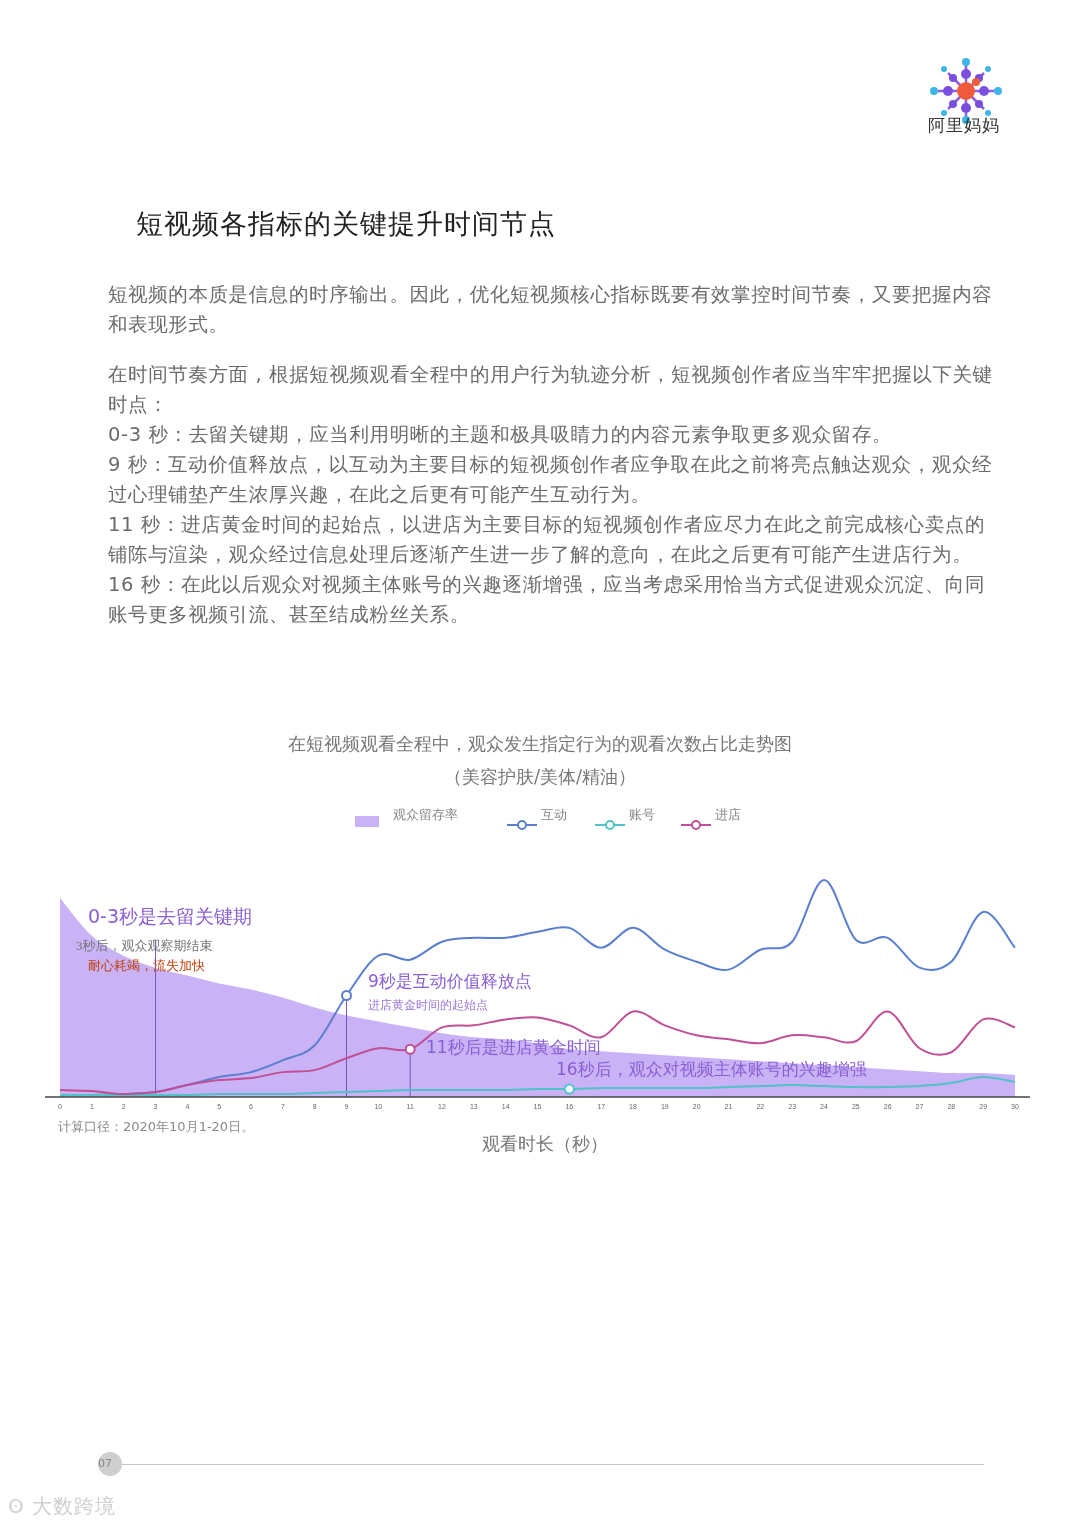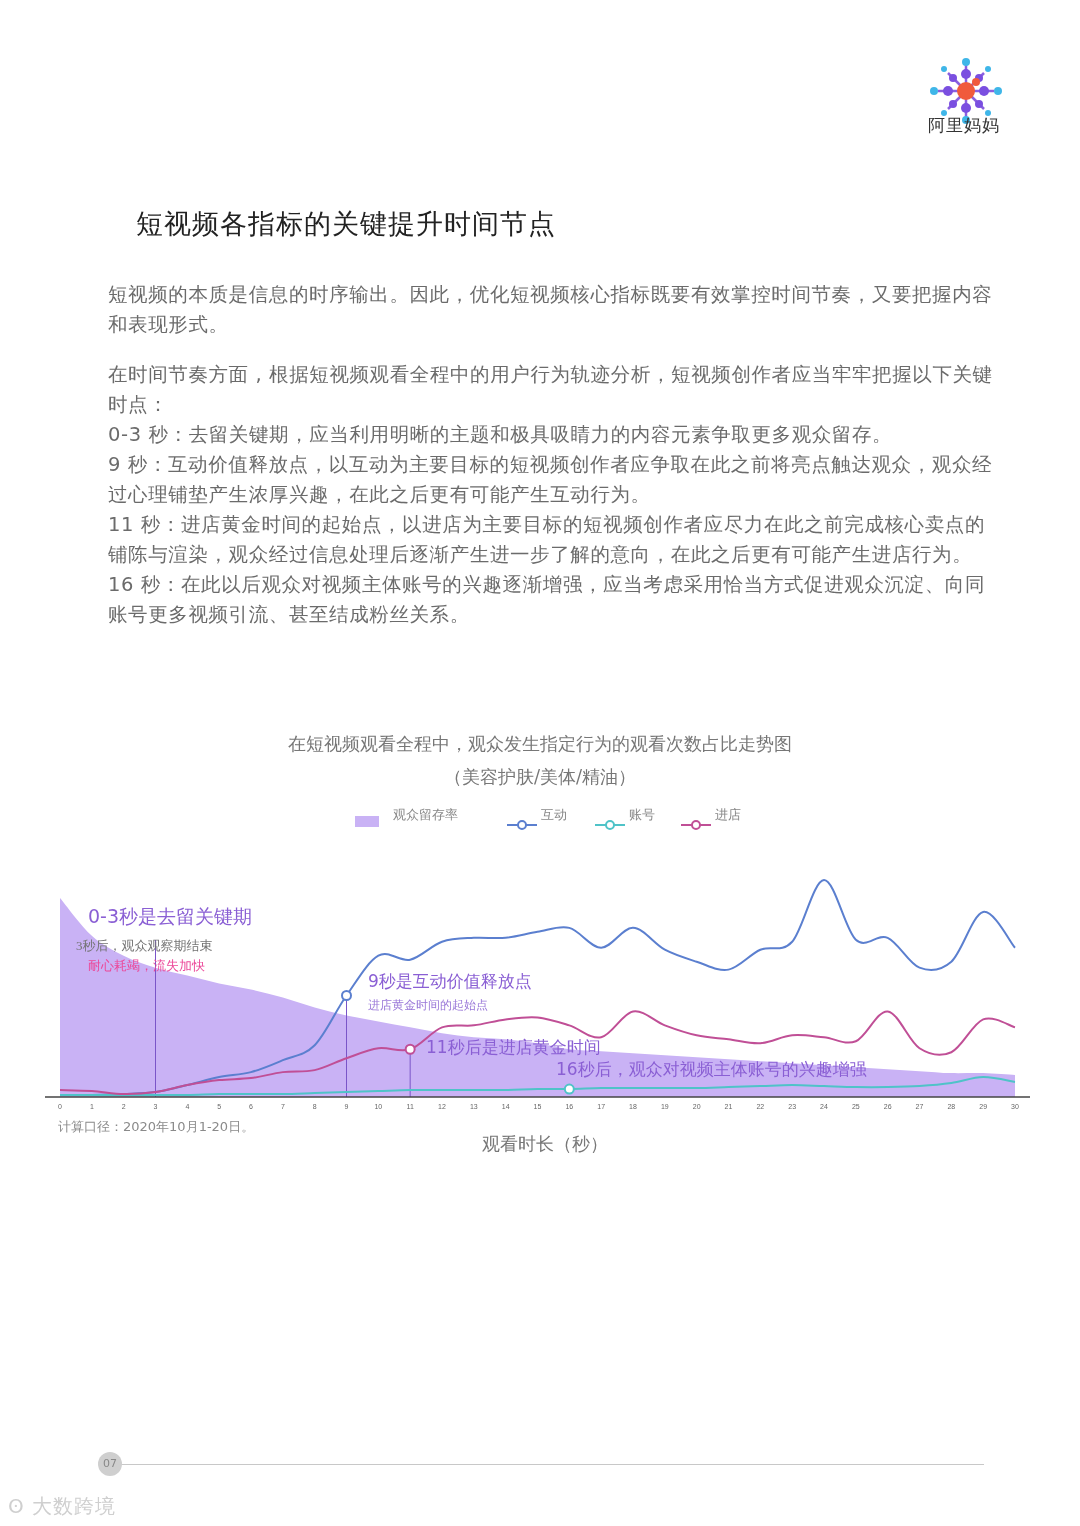--- a/index.html
+++ b/index.html
@@ -16,21 +16,21 @@
                  font-family:"DejaVu Serif", "Liberation Serif", serif; font-size:18px; color:#777; }
   .chart-subtitle { position:absolute; left:0; width:1080px; text-align:center; top:765px;
                     font-family:"DejaVu Serif", "Liberation Serif", serif; font-size:18px; color:#777; }
   .legend { position:absolute; top:806px; left:355px; height:28px; font-family:"DejaVu Serif","Liberation Serif",serif; }
   .legend-item { position:absolute; top:0; font-size:13px; color:#888; white-space:nowrap; }
   .chart-svg { position:absolute; left:0; top:850px; }
   .footnote { position:absolute; left:58px; top:1118px; font-size:13px; color:#8a8a8a; }
   .xlabel { position:absolute; left:482px; top:1132px; font-size:18px; color:#777;
             font-family:"DejaVu Serif","Liberation Serif",serif; }
   .page-num { position:absolute; left:98px; top:1452px; width:24px; height:24px; border-radius:50%;
-              background:#cfcfcf; color:#888; font-size:11px; text-align:center; line-height:24px; }
+              background:#cfcfcf; color:#888; font-size:11px; text-align:left; line-height:24px; }
   .page-line { position:absolute; left:118px; top:1464px; width:866px; height:1px; background:#c8c8c8; }
   .watermark { position:absolute; left:8px; top:1493px; font-size:20px; color:#cfcfcf; font-weight:normal; letter-spacing:1px; }
   .anno { position:absolute; white-space:nowrap; color:#8a5fd4; }
 </style>
 </head>
 <body>
 
 <svg class="logo" viewBox="0 0 80 70" width="80" height="70">
   <g stroke="#8a5fe0" stroke-width="2.5">
     <line x1="40" y1="35" x2="40" y2="8"></line>
@@ -139,21 +139,21 @@
     <text x="951.3333333333334" y="1109" font-size="7" text-anchor="middle" fill="#666" font-family="Liberation Sans, sans-serif">28</text>
     <text x="983.1666666666666" y="1109" font-size="7" text-anchor="middle" fill="#666" font-family="Liberation Sans, sans-serif">29</text>
     <text x="1015" y="1109" font-size="7" text-anchor="middle" fill="#666" font-family="Liberation Sans, sans-serif">30</text>
     <circle cx="346.5" cy="995.51" r="4.5" fill="#fff" stroke="#5b7fcf" stroke-width="2"></circle>
     <circle cx="410.1666666666667" cy="1049.24" r="4.5" fill="#fff" stroke="#c04f96" stroke-width="2"></circle>
     <circle cx="569.3333333333333" cy="1089.04" r="4.5" fill="#fff" stroke="#4fc3c8" stroke-width="2"></circle>
   </svg>
 
 <div class="anno" style="left:68px;top:904px;font-size:19px;margin-left:20px;">0-3秒是去留关键期</div>
 <div class="anno" style="left:76px;top:937px;font-size:13px;font-family:Liberation Serif, serif;color:#737373;">3秒后，观众观察期结束</div>
-<div class="anno" style="left:88px;top:957px;font-size:13px;font-family:Liberation Serif, serif;color:#ec4899;">耐心耗竭，流失加快</div>
+<div class="anno" style="left:88px;top:957px;font-size:13px;font-family:Liberation Serif, serif;color:#c2410c;">耐心耗竭，流失加快</div>
 <div class="anno" style="left:368px;top:970px;font-size:17px;">9秒是互动价值释放点</div>
 <div class="anno" style="left:368px;top:997px;font-size:12px;font-family:'DejaVu Serif','Liberation Serif',serif;color:#9a78d8;">进店黄金时间的起始点</div>
 <div class="anno" style="left:426px;top:1036px;font-size:17px;">11秒后是进店黄金时间</div>
 <div class="anno" style="left:556px;top:1058px;font-size:17px;">16秒后，观众对视频主体账号的兴趣增强</div>
 
 <div class="footnote">计算口径：2020年10月1-20日。</div>
 <div class="xlabel">观看时长（秒）</div>
 
 <div class="page-line"></div>
 <div class="page-num">07</div>

